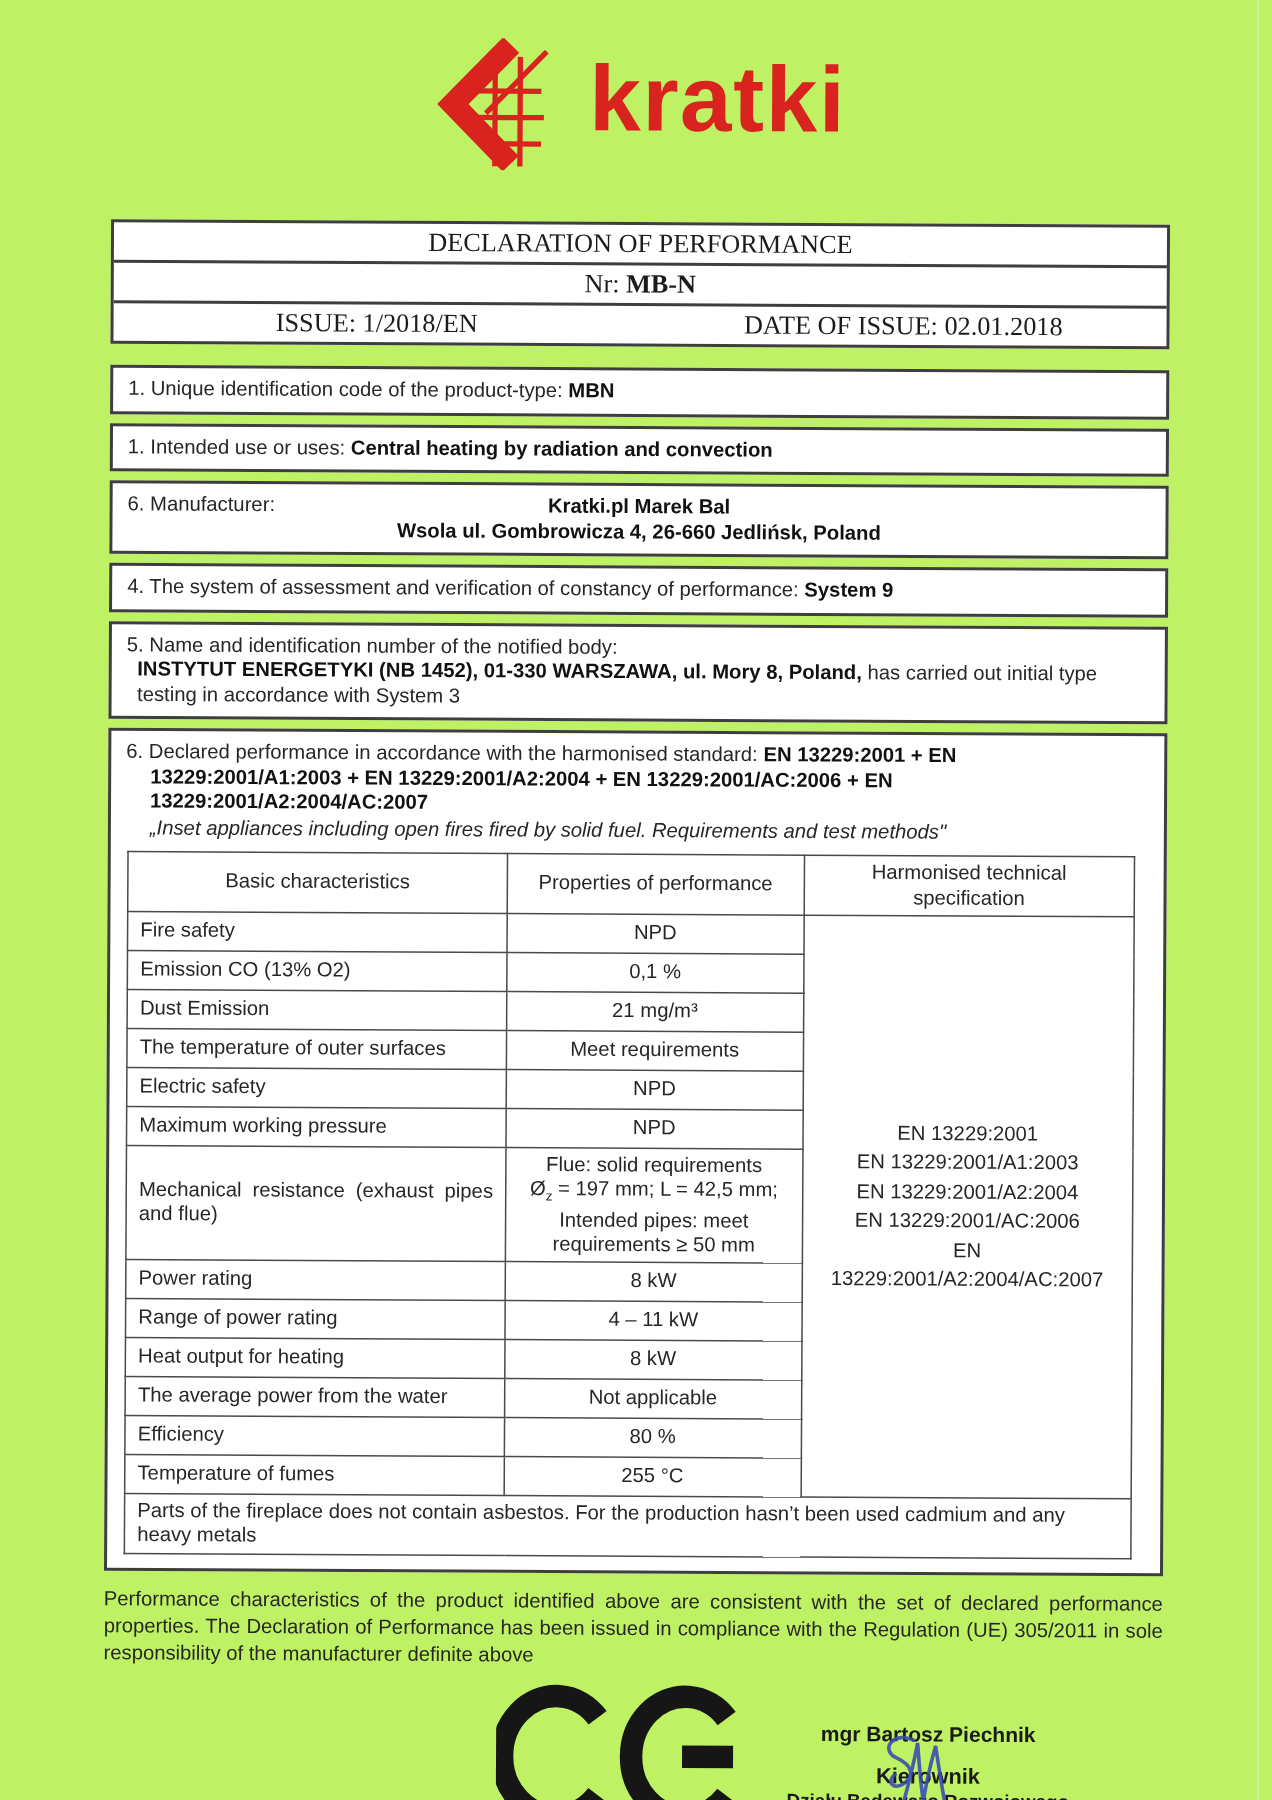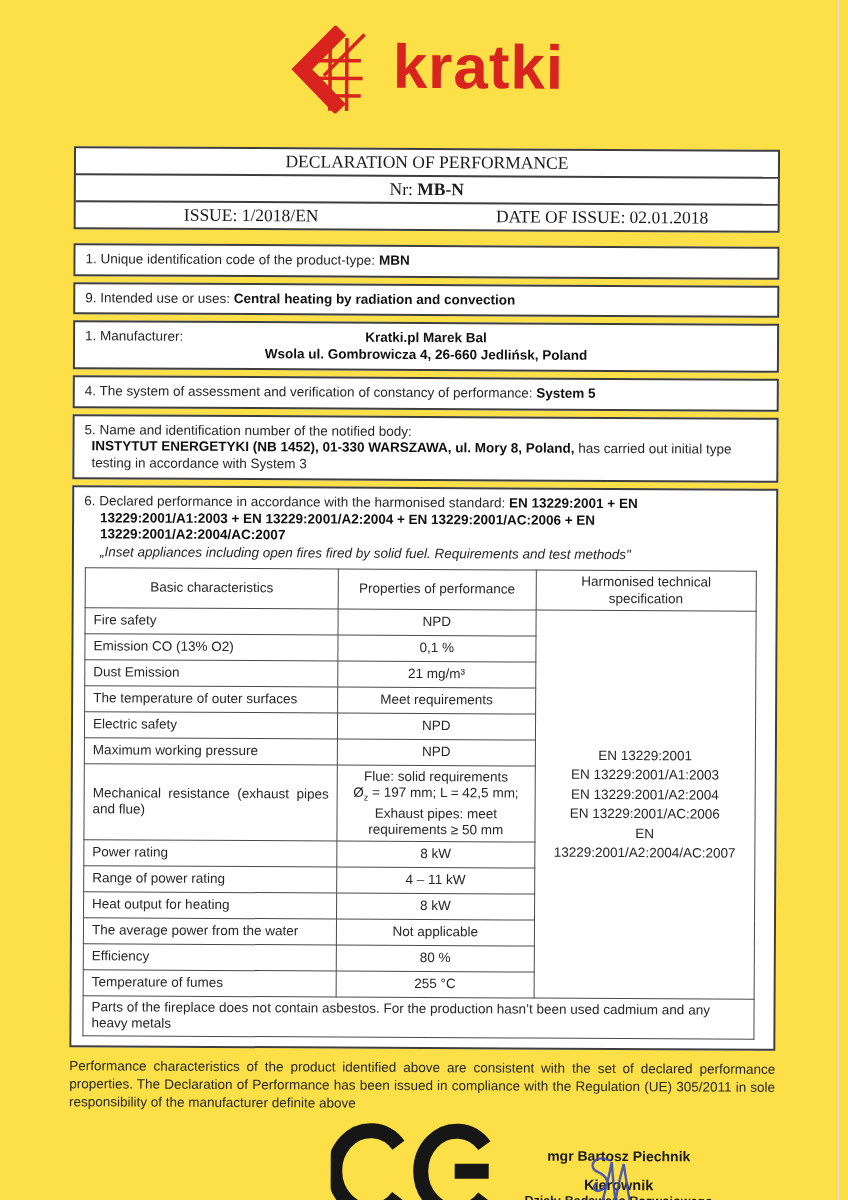--- a/index.html
+++ b/index.html
@@ -1,19 +1,19 @@
 <!DOCTYPE html>
 <html><head>
 <meta charset="utf-8">
 <title>Declaration of Performance</title>
 <style>
   html,body { margin:0; padding:0; background:#ffffff; }
   .sheet {
     position:relative; width:848px; height:1200px; margin:0 auto;
-    background:#fde047; overflow:hidden;
+    background:#bef264; overflow:hidden;
     font-family:"Liberation Sans", sans-serif; color:#262626;
   }
   .scan-tilt { position:absolute; inset:0; transform:rotate(0.3deg); transform-origin:50% 45%; }
   .scan-edge { position:absolute; top:0; bottom:0; right:9px; width:1px; background:#dcdcdc; }
 
   
   .logo { display:flex; align-items:center; gap:12px; width:max-content; margin:26px auto 0 auto; }
   .logo-word { font-size:62px; font-weight:bold; letter-spacing:1px; color:#d9231f; line-height:1; padding-bottom:6px; }
 
   
@@ -94,35 +94,35 @@
           <span class="hdr-half">DATE OF ISSUE: 02.01.2018</span>
         </div>
       </div>
 
       <div class="box" style="margin-top:14px;">
         <span>1. Unique identification code of the product-type:</span>
         <b>MBN</b>
       </div>
 
       <div class="box">
-        <span>9. Intended use or uses:</span>
+        <span>1. Intended use or uses:</span>
         <b>Central heating by radiation and convection</b>
       </div>
 
       <div class="box mfr">
-        <span class="mfr-label" style="left:10px; top:6px;">1. Manufacturer:</span>
+        <span class="mfr-label" style="left:10px; top:6px;">6. Manufacturer:</span>
         <div class="mfr-center">
           <div>Kratki.pl Marek Bal</div>
           <div>Wsola ul. Gombrowicza 4, 26-660 Jedlińsk, Poland</div>
         </div>
       </div>
 
       <div class="box">
         <span>4. The system of assessment and verification of constancy of performance:</span>
-        <b>System 5</b>
+        <b>System 9</b>
       </div>
 
       <div class="box">
         <div>5. Name and identification number of the notified body:</div>
         <div class="ind">
           <b>INSTYTUT ENERGETYKI  (NB 1452), 01-330 WARSZAWA, ul. Mory 8, Poland,</b>
           <span>has carried out initial type testing in accordance with System 3</span>
         </div>
       </div>
 
@@ -170,21 +170,21 @@
           <tr>
             <td class="c1">Maximum working pressure</td>
             <td class="c2">NPD</td>
           </tr>
           <tr>
             <td class="c1 just">Mechanical resistance (exhaust pipes and flue)</td>
             <td class="c2 mech-val">
               <div>Flue: solid requirements</div>
               <div><span>Ø</span><sub class="dz">z</sub>
                 <span>= 197 mm;  L = 42,5 mm;</span></div>
-              <div>Exhaust pipes: meet</div>
+              <div>Intended pipes: meet</div>
               <div>requirements ≥ 50 mm</div>
             </td>
           </tr>
           <tr>
             <td class="c1">Power rating</td>
             <td class="c2">8 kW</td>
           </tr>
           <tr>
             <td class="c1">Range of power rating</td>
             <td class="c2">4 – 11 kW</td>

